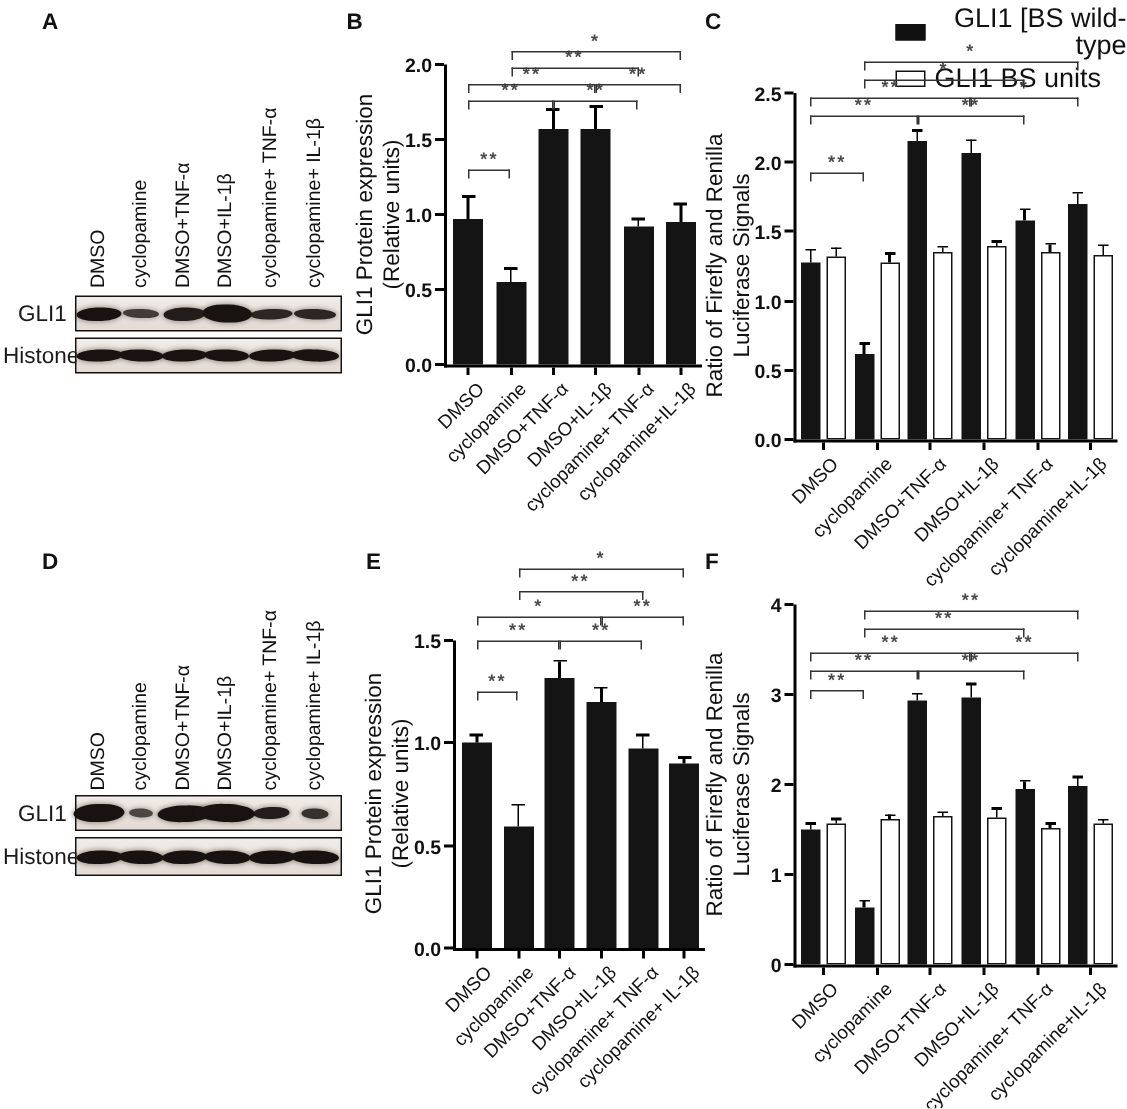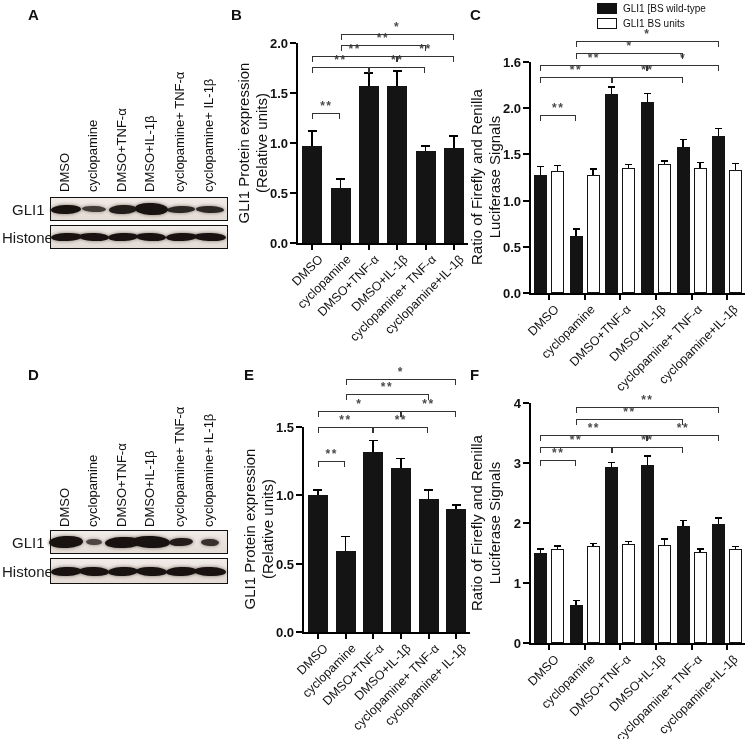--- a/index.html
+++ b/index.html
@@ -20,21 +20,21 @@
   .ylab{position:absolute;transform:translate(-50%,-50%) rotate(-90deg);text-align:center;
         font-size:15px;line-height:1.2;white-space:nowrap;color:#111;}
   .bracket{position:absolute;border-top:1.5px solid #333;border-left:1.5px solid #333;border-right:1.5px solid #333;height:6px;box-sizing:border-box;}
   .sig{position:absolute;left:50%;transform:translateX(-50%);top:-14px;font-size:12px;
        font-weight:bold;color:#4a4a4a;letter-spacing:1.5px;line-height:1;}
   .legend{position:absolute;left:597px;top:3px;}
   .legend-row{display:flex;align-items:center;gap:6px;margin-bottom:4px;}
   .swatch{width:20px;height:11px;border:1.5px solid #111;box-sizing:border-box;flex:0 0 auto;}
   .swatch.filled{background:#111;}
   .swatch.open{background:#fff;}
-  .legend-label{font-size:10px;line-height:1;}
+  .legend-label{font-size:18px;line-height:1;text-align:right;}
   .blot-box{position:absolute;border:1.5px solid #111;box-sizing:border-box;
             background:linear-gradient(180deg,#f1ece8 0%,#e9e2dc 55%,#e3dbd4 100%);}
   .band{position:absolute;background:#181310;border-radius:50%/55%;
         box-shadow:0 0 3px 1px rgba(45,28,16,0.35);}
   .blot-label{position:absolute;font-size:15px;color:#1a1a1a;line-height:1;}
   .lane-label{position:absolute;font-size:13px;white-space:nowrap;transform-origin:0 0;
               transform:rotate(-90deg);line-height:1;color:#111;}
 </style>
 </head>
 <body>
@@ -181,21 +181,21 @@
       <div class="ytick-label" style="left: -52px; top: 225px;">0.0</div>
       <div class="ytick-mark" style="left: -8px; top: 183.8px;"></div>
       <div class="ytick-label" style="left: -52px; top: 178.8px;">0.5</div>
       <div class="ytick-mark" style="left: -8px; top: 137.6px;"></div>
       <div class="ytick-label" style="left: -52px; top: 132.6px;">1.0</div>
       <div class="ytick-mark" style="left: -8px; top: 91.4px;"></div>
       <div class="ytick-label" style="left: -52px; top: 86.4px;">1.5</div>
       <div class="ytick-mark" style="left: -8px; top: 45.2px;"></div>
       <div class="ytick-label" style="left: -52px; top: 40.2px;">2.0</div>
       <div class="ytick-mark" style="left: -8px; top: -1px;"></div>
-      <div class="ytick-label" style="left: -52px; top: -6px;">1.6</div>
+      <div class="ytick-label" style="left: -52px; top: -6px;">2.5</div>
       <div class="bar filled" style="left: 2.83333px; width: 13px; top: 112.728px; height: 118.272px;"></div>
       <div class="err-line" style="left: 8.58333px; top: 104.412px; height: 8.316px;"></div>
       <div class="err-cap" style="left: 5.83333px; width: 7px; top: 103.662px;"></div>
       <div class="bar filled" style="left: 38.5px; width: 13px; top: 173.712px; height: 57.288px;"></div>
       <div class="err-line" style="left: 44.25px; top: 167.244px; height: 6.468px;"></div>
       <div class="err-cap" style="left: 41.5px; width: 7px; top: 166.494px;"></div>
       <div class="bar filled" style="left: 74.1667px; width: 13px; top: 32.34px; height: 198.66px;"></div>
       <div class="err-line" style="left: 79.9167px; top: 24.948px; height: 7.392px;"></div>
       <div class="err-cap" style="left: 77.1667px; width: 7px; top: 24.198px;"></div>
       <div class="bar filled" style="left: 109.833px; width: 13px; top: 39.732px; height: 191.268px;"></div>

